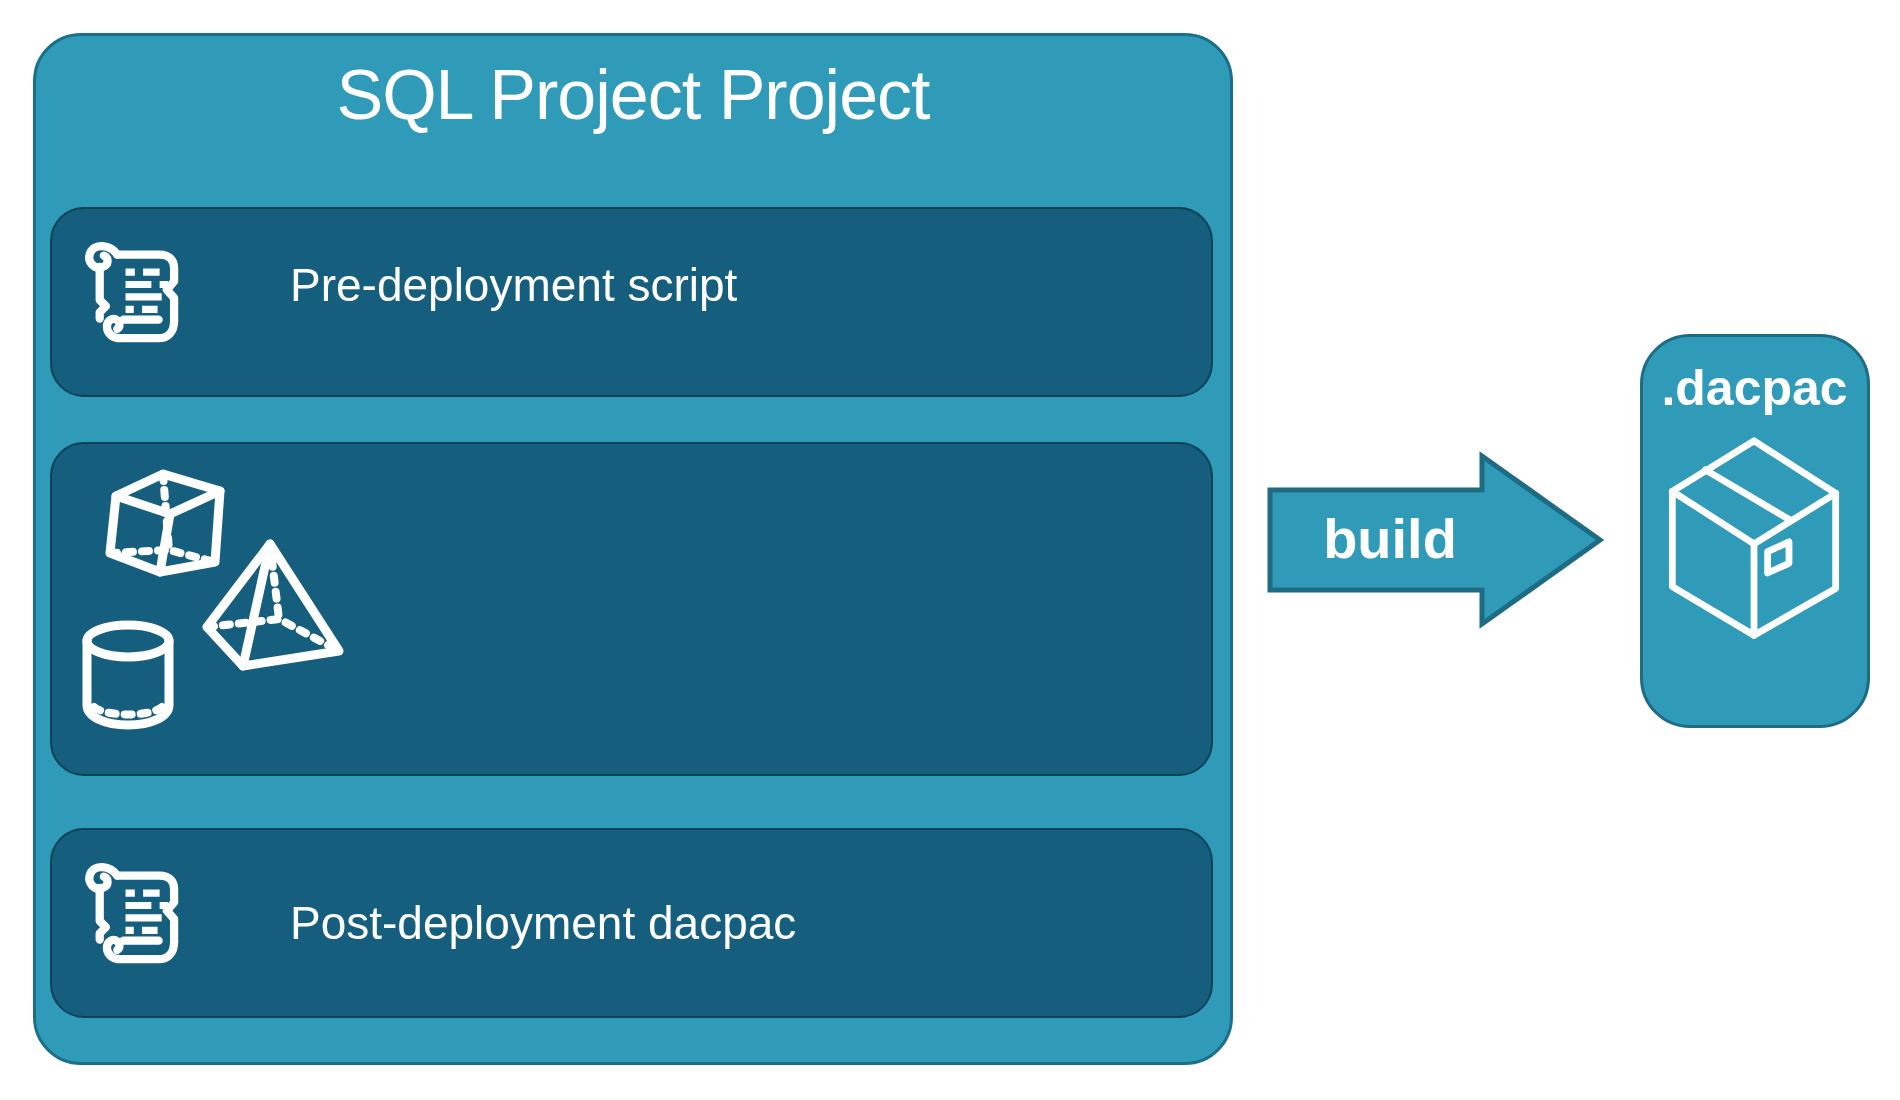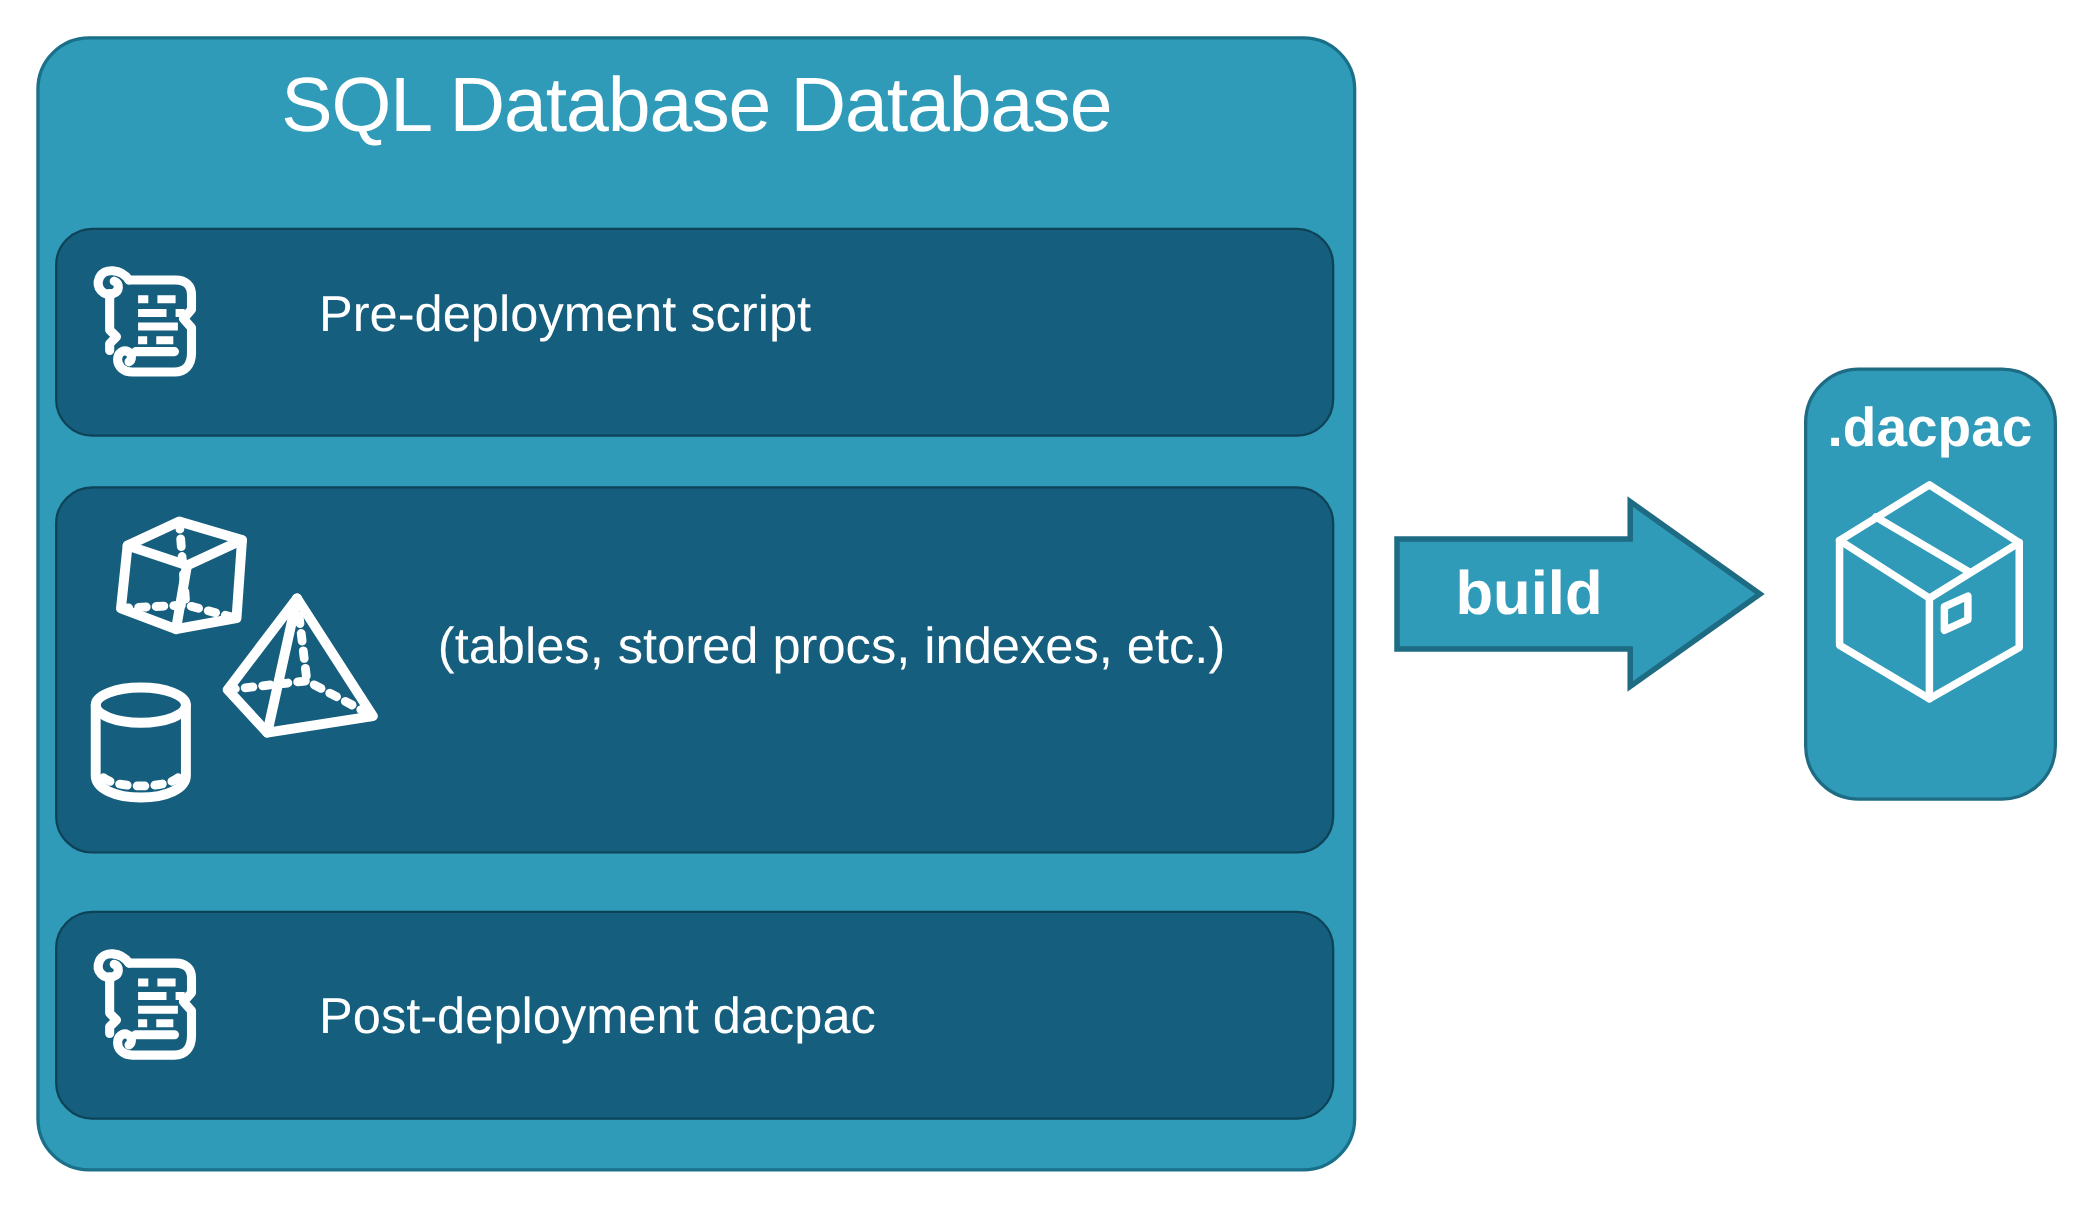--- a/index.html
+++ b/index.html
@@ -90,21 +90,21 @@
   }
   .icon-package{ left:1666px; top:433px; width:176px; height:210px; }
 
   svg{width:100%;height:100%;}
 </style>
 </head>
 <body>
 
 <div class="abs project-box"></div>
 
-<div class="abs project-title">SQL Database Database</div>
+<div class="abs project-title">SQL Project Project</div>
 
 <div class="abs panel panel-pre"></div>
 <div class="abs icon icon-scroll-pre">
   <svg viewBox="0 0 120 120" fill="none" stroke="#FFFFFF" stroke-width="8" stroke-linecap="round" stroke-linejoin="round">
     <path d="M38 16 C31 6 16 5 12 14 C8 23 16 31 24 28 C30 26 30 19 25 17"></path>
     <path d="M38 16 H79 C88 16 93 21 93 29 V42 L86 50 L93 58 V80"></path>
     <path d="M21 28 V60 L27 66 L21 72 V78"></path>
     <path d="M93 80 C93 91 87 97 78 97 H41 C33 97 28 92 28 86 C28 80 33 77 37 79 C41 81 41 86 38 88"></path>
     <path d="M44 79 H78"></path>
     <g stroke-width="7" stroke-linecap="butt">
@@ -140,21 +140,20 @@
   </svg>
 </div>
 <div class="abs icon icon-cylinder">
   <svg viewBox="0 0 96 114" fill="none" stroke="#FFFFFF" stroke-width="9" stroke-linecap="round" stroke-linejoin="round">
     <ellipse cx="48" cy="23" rx="41" ry="16"></ellipse>
     <path d="M7 23 V87 C7 99 25 107 48 107 C71 107 89 99 89 87 V23"></path>
     <path d="M14 89 C26 99 70 99 82 89" stroke-dasharray="7 9" stroke-width="8"></path>
   </svg>
 </div>
 <div class="abs panel-label label-obj">
-  <div>(tables, stored procs, indexes, etc.)</div>
 </div>
 
 <div class="abs panel panel-post"></div>
 <div class="abs icon icon-scroll-post">
   <svg viewBox="0 0 120 120" fill="none" stroke="#FFFFFF" stroke-width="8" stroke-linecap="round" stroke-linejoin="round">
     <path d="M38 16 C31 6 16 5 12 14 C8 23 16 31 24 28 C30 26 30 19 25 17"></path>
     <path d="M38 16 H79 C88 16 93 21 93 29 V42 L86 50 L93 58 V80"></path>
     <path d="M21 28 V60 L27 66 L21 72 V78"></path>
     <path d="M93 80 C93 91 87 97 78 97 H41 C33 97 28 92 28 86 C28 80 33 77 37 79 C41 81 41 86 38 88"></path>
     <path d="M44 79 H78"></path>

